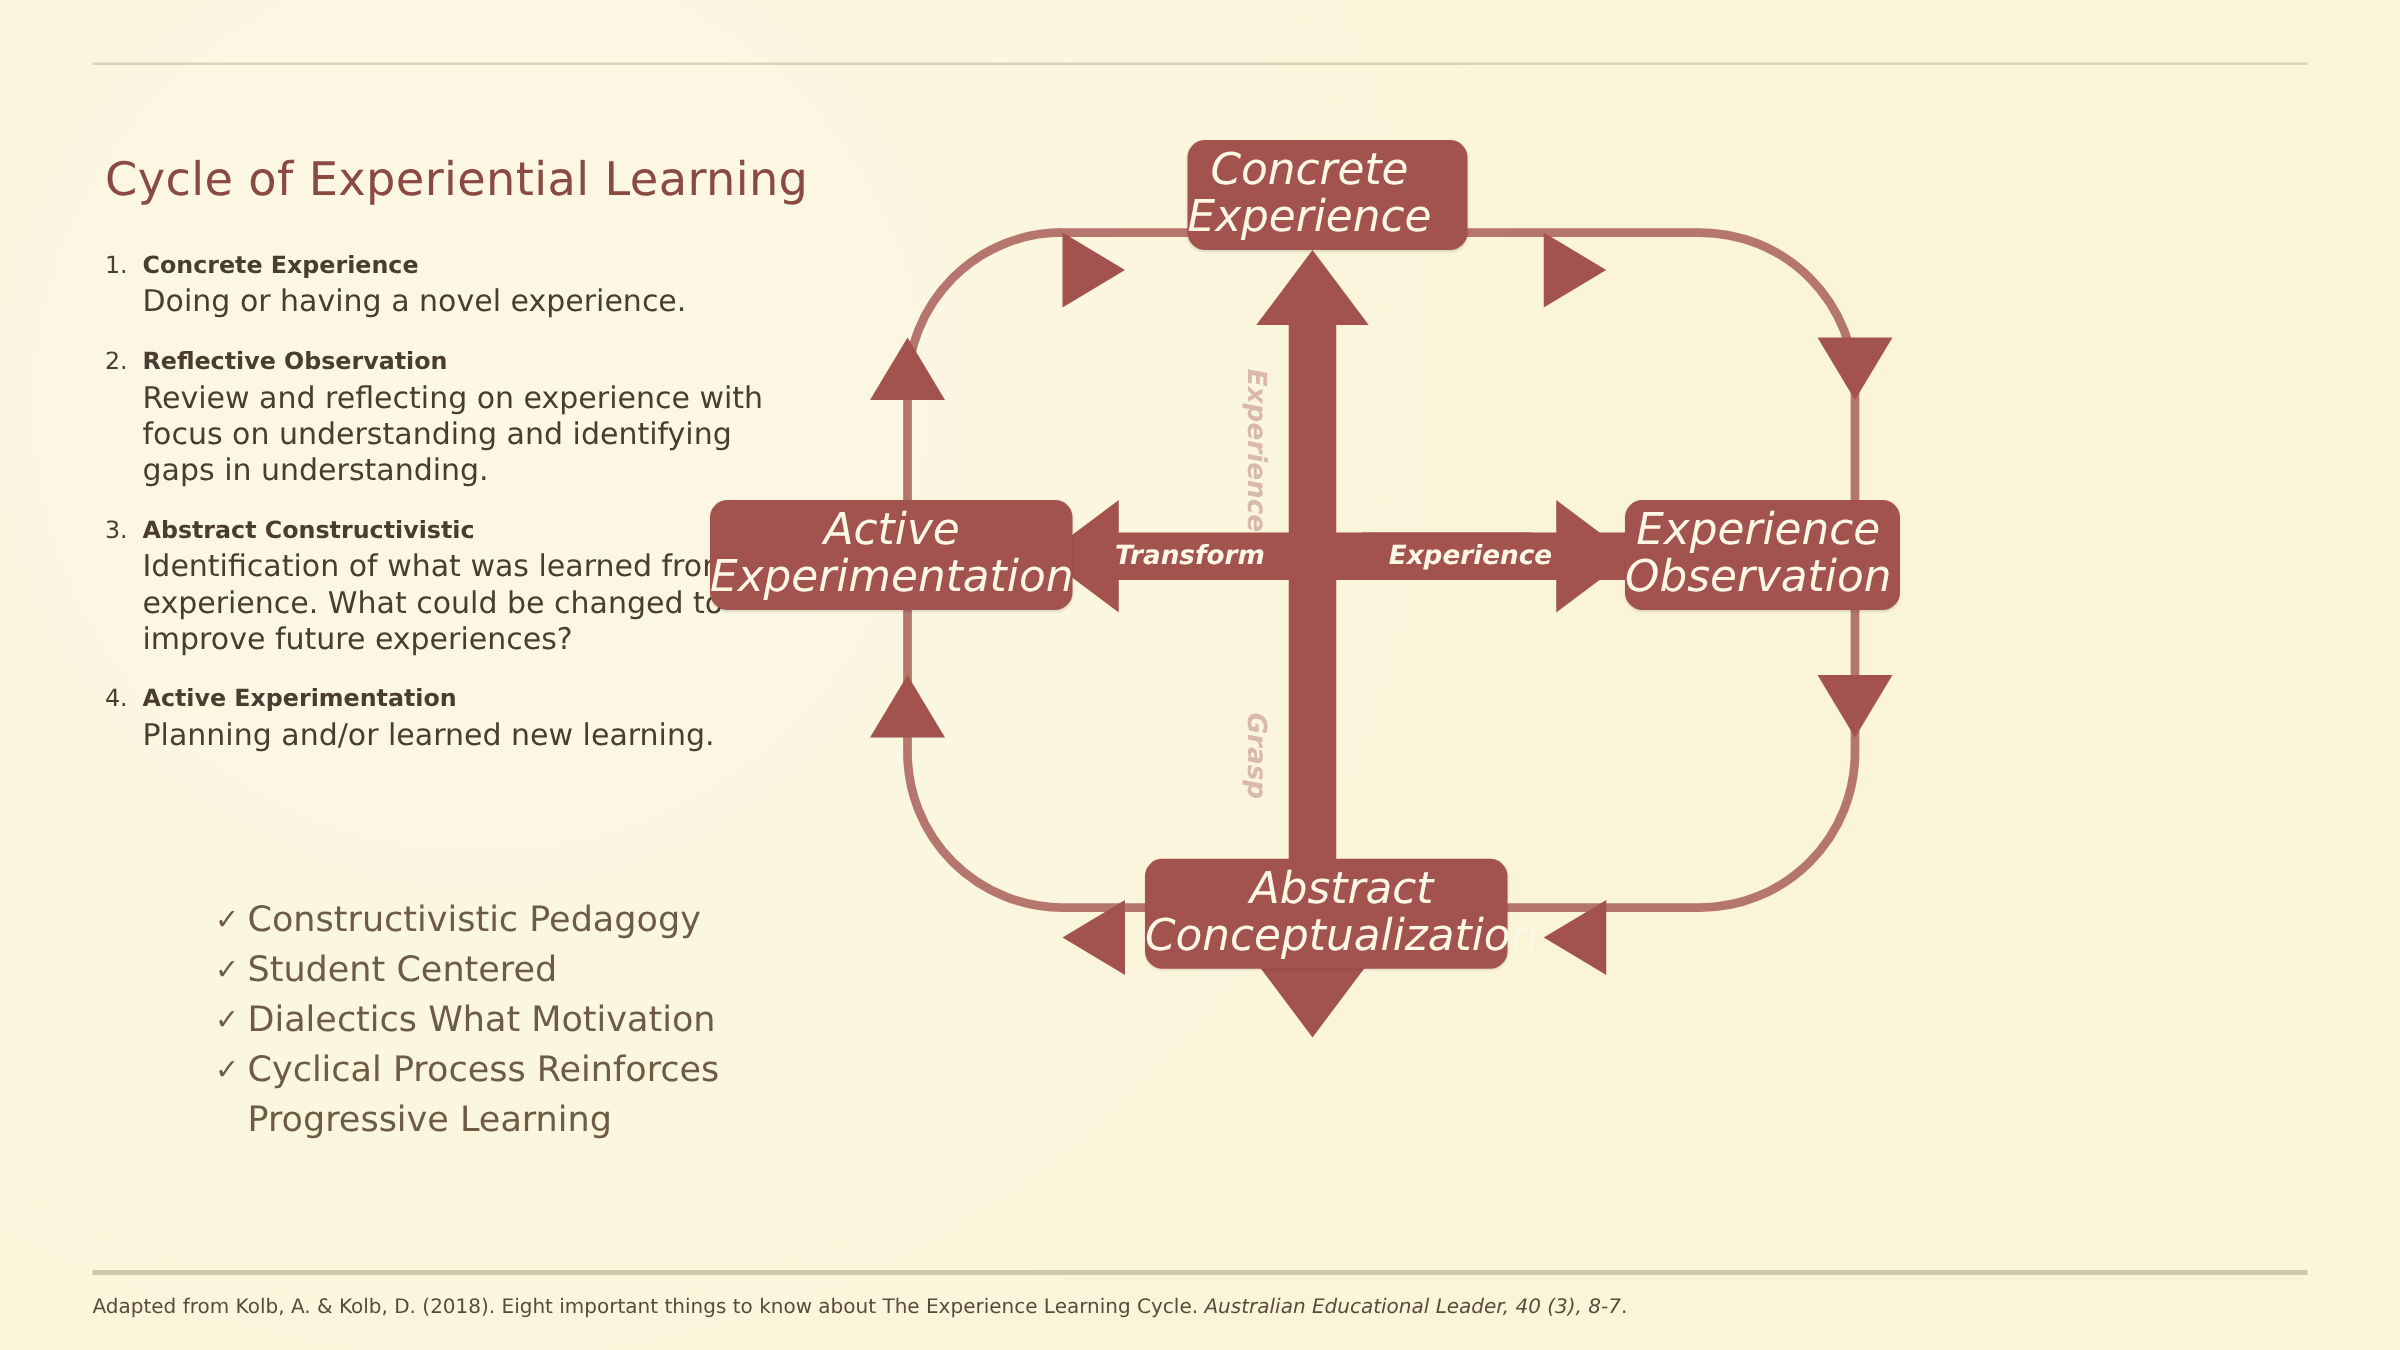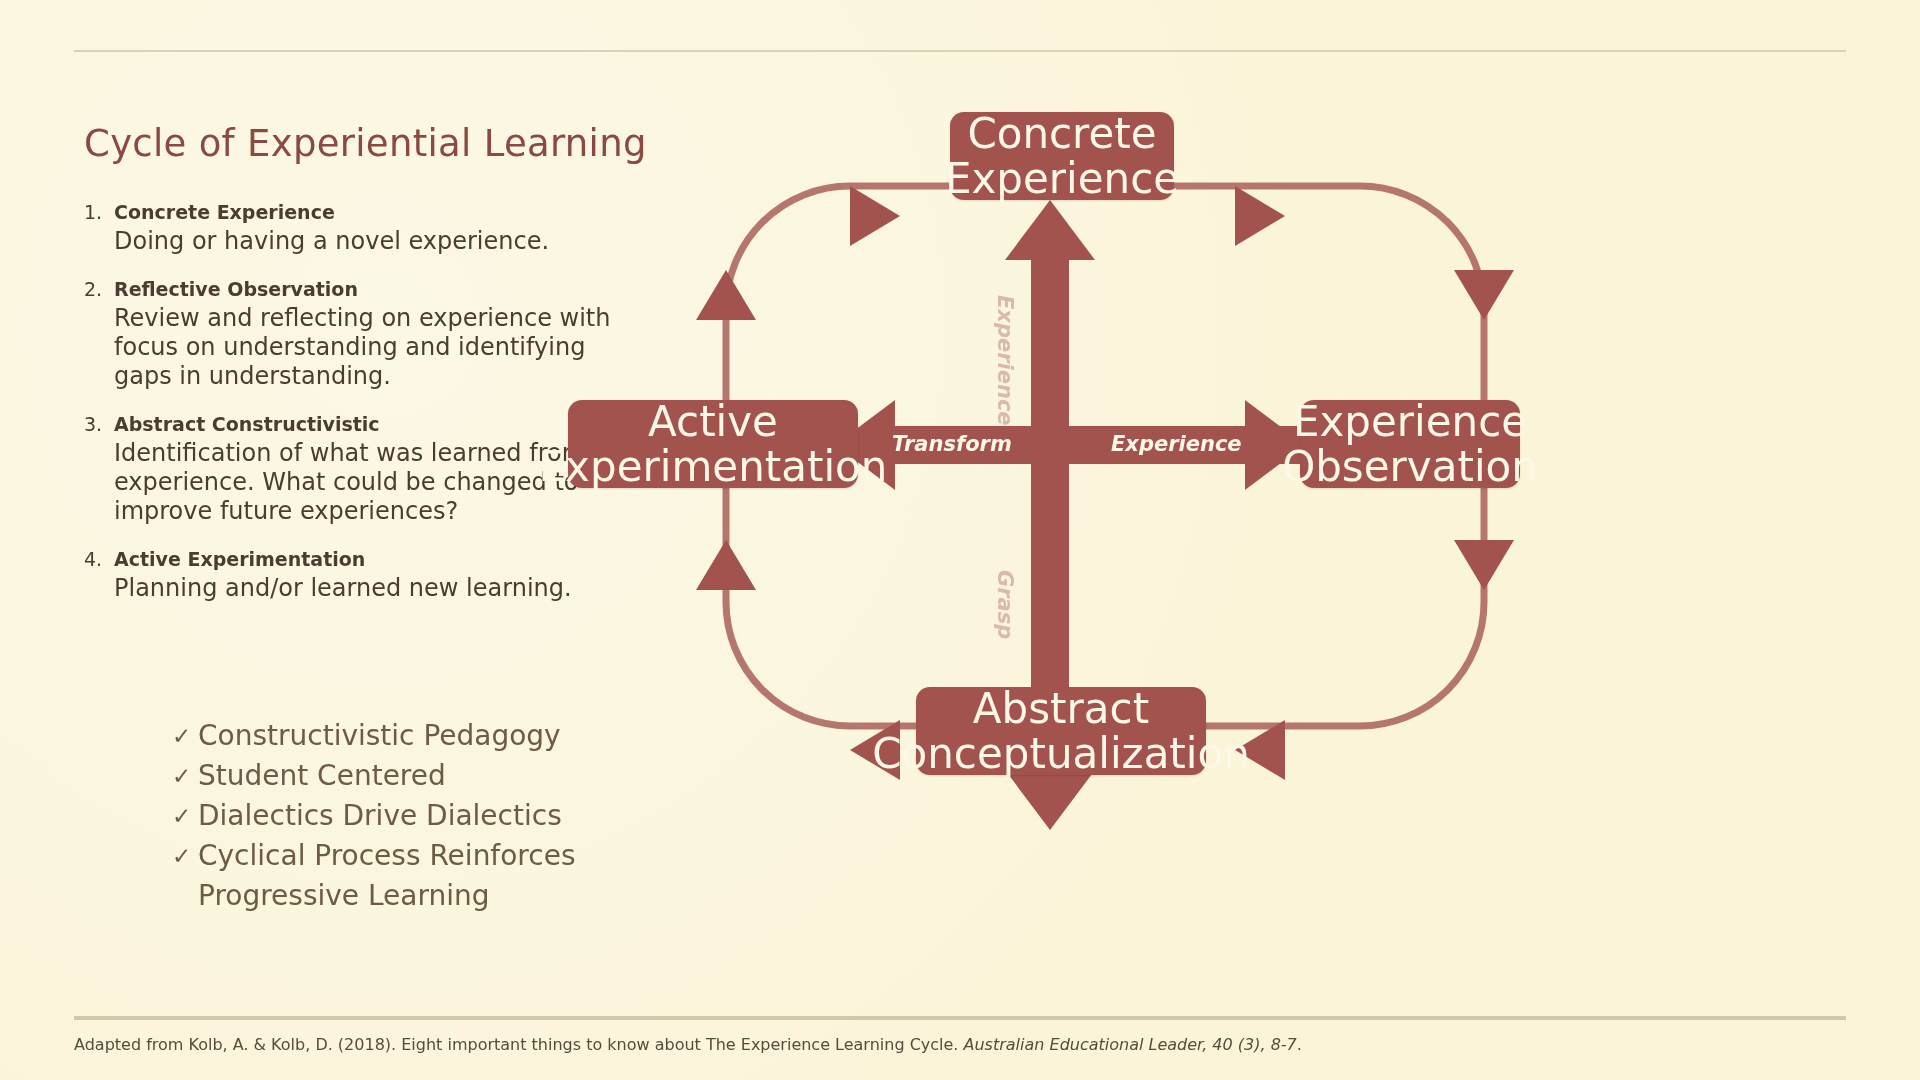--- a/index.html
+++ b/index.html
@@ -122,25 +122,25 @@
   .diagram svg {
     display: block;
   }
   .nodebox {
     position: absolute;
     background: #a3534e;
     border-radius: 14px;
     color: #fdf7e6;
     display: flex;
     align-items: center;
-    justify-content: center;
     text-align: center;
     line-height: 1.08;
-    font-size: 42px;
+    font-size: 35px;
     box-shadow: 0 1px 2px rgba(0,0,0,0.12);
+    font-style: italic;
   }
   .nodebox span { display: block; }
   .node-ce { left: 290px; top: 22px; width: 224px; height: 88px; }
   .node-ro { left: 640px; top: 310px; width: 220px; height: 88px; }
   .node-ac { left: 256px; top: 597px; width: 290px; height: 88px; }
   .node-ae { left: -92px; top: 310px; width: 290px; height: 88px; }
 
   .axis-label {
     position: absolute;
     font-size: 21px;
@@ -209,21 +209,21 @@
     <div class="check-item">
       <div class="check-mark">✓</div>
       <div class="check-text">Constructivistic Pedagogy</div>
     </div>
     <div class="check-item">
       <div class="check-mark">✓</div>
       <div class="check-text">Student Centered</div>
     </div>
     <div class="check-item">
       <div class="check-mark">✓</div>
-      <div class="check-text">Dialectics Drive Dialectics</div>
+      <div class="check-text">Dialectics What Motivation</div>
     </div>
     <div class="check-item">
       <div class="check-mark">✓</div>
       <div class="check-text">Cyclical Process Reinforces Progressive Learning</div>
     </div>
   </div>
 
   <div class="footnote">
     <span>Adapted from Kolb, A. &amp; Kolb, D. (2018). Eight important things to know about The Experience Learning Cycle. </span><span class="ital">Australian Educational Leader, 40 (3), 8-7</span><span>.</span>
   </div>

